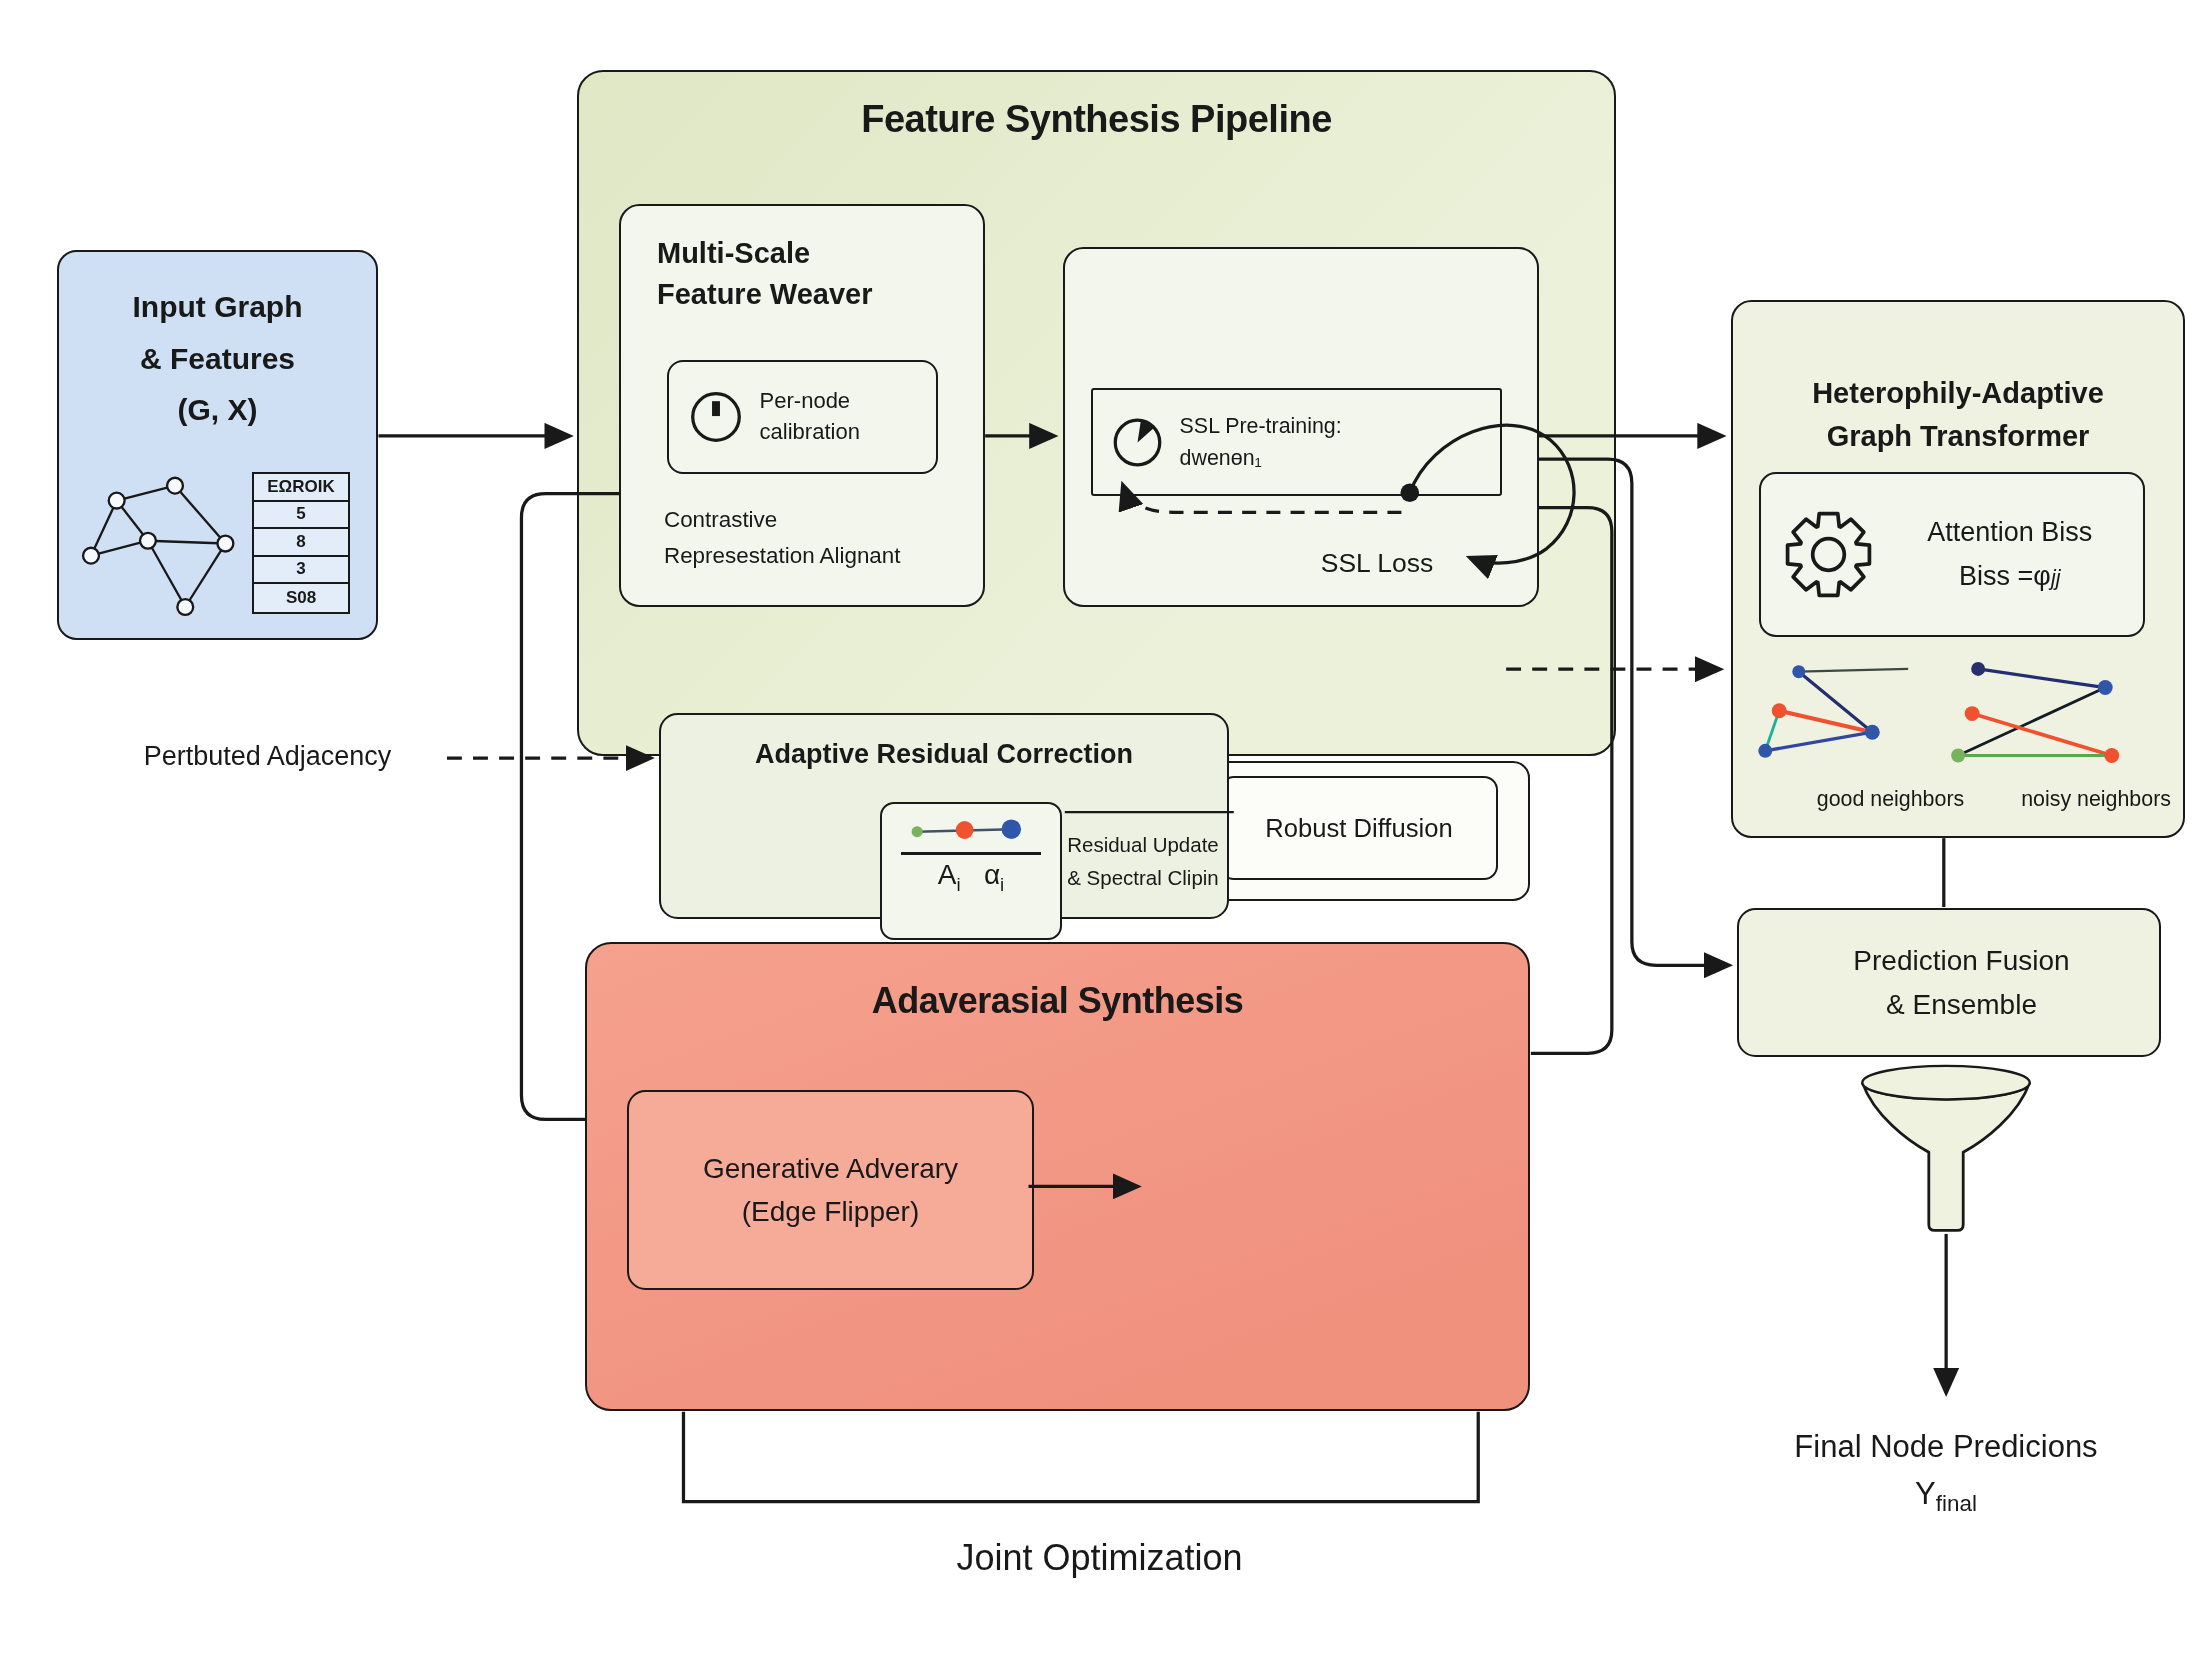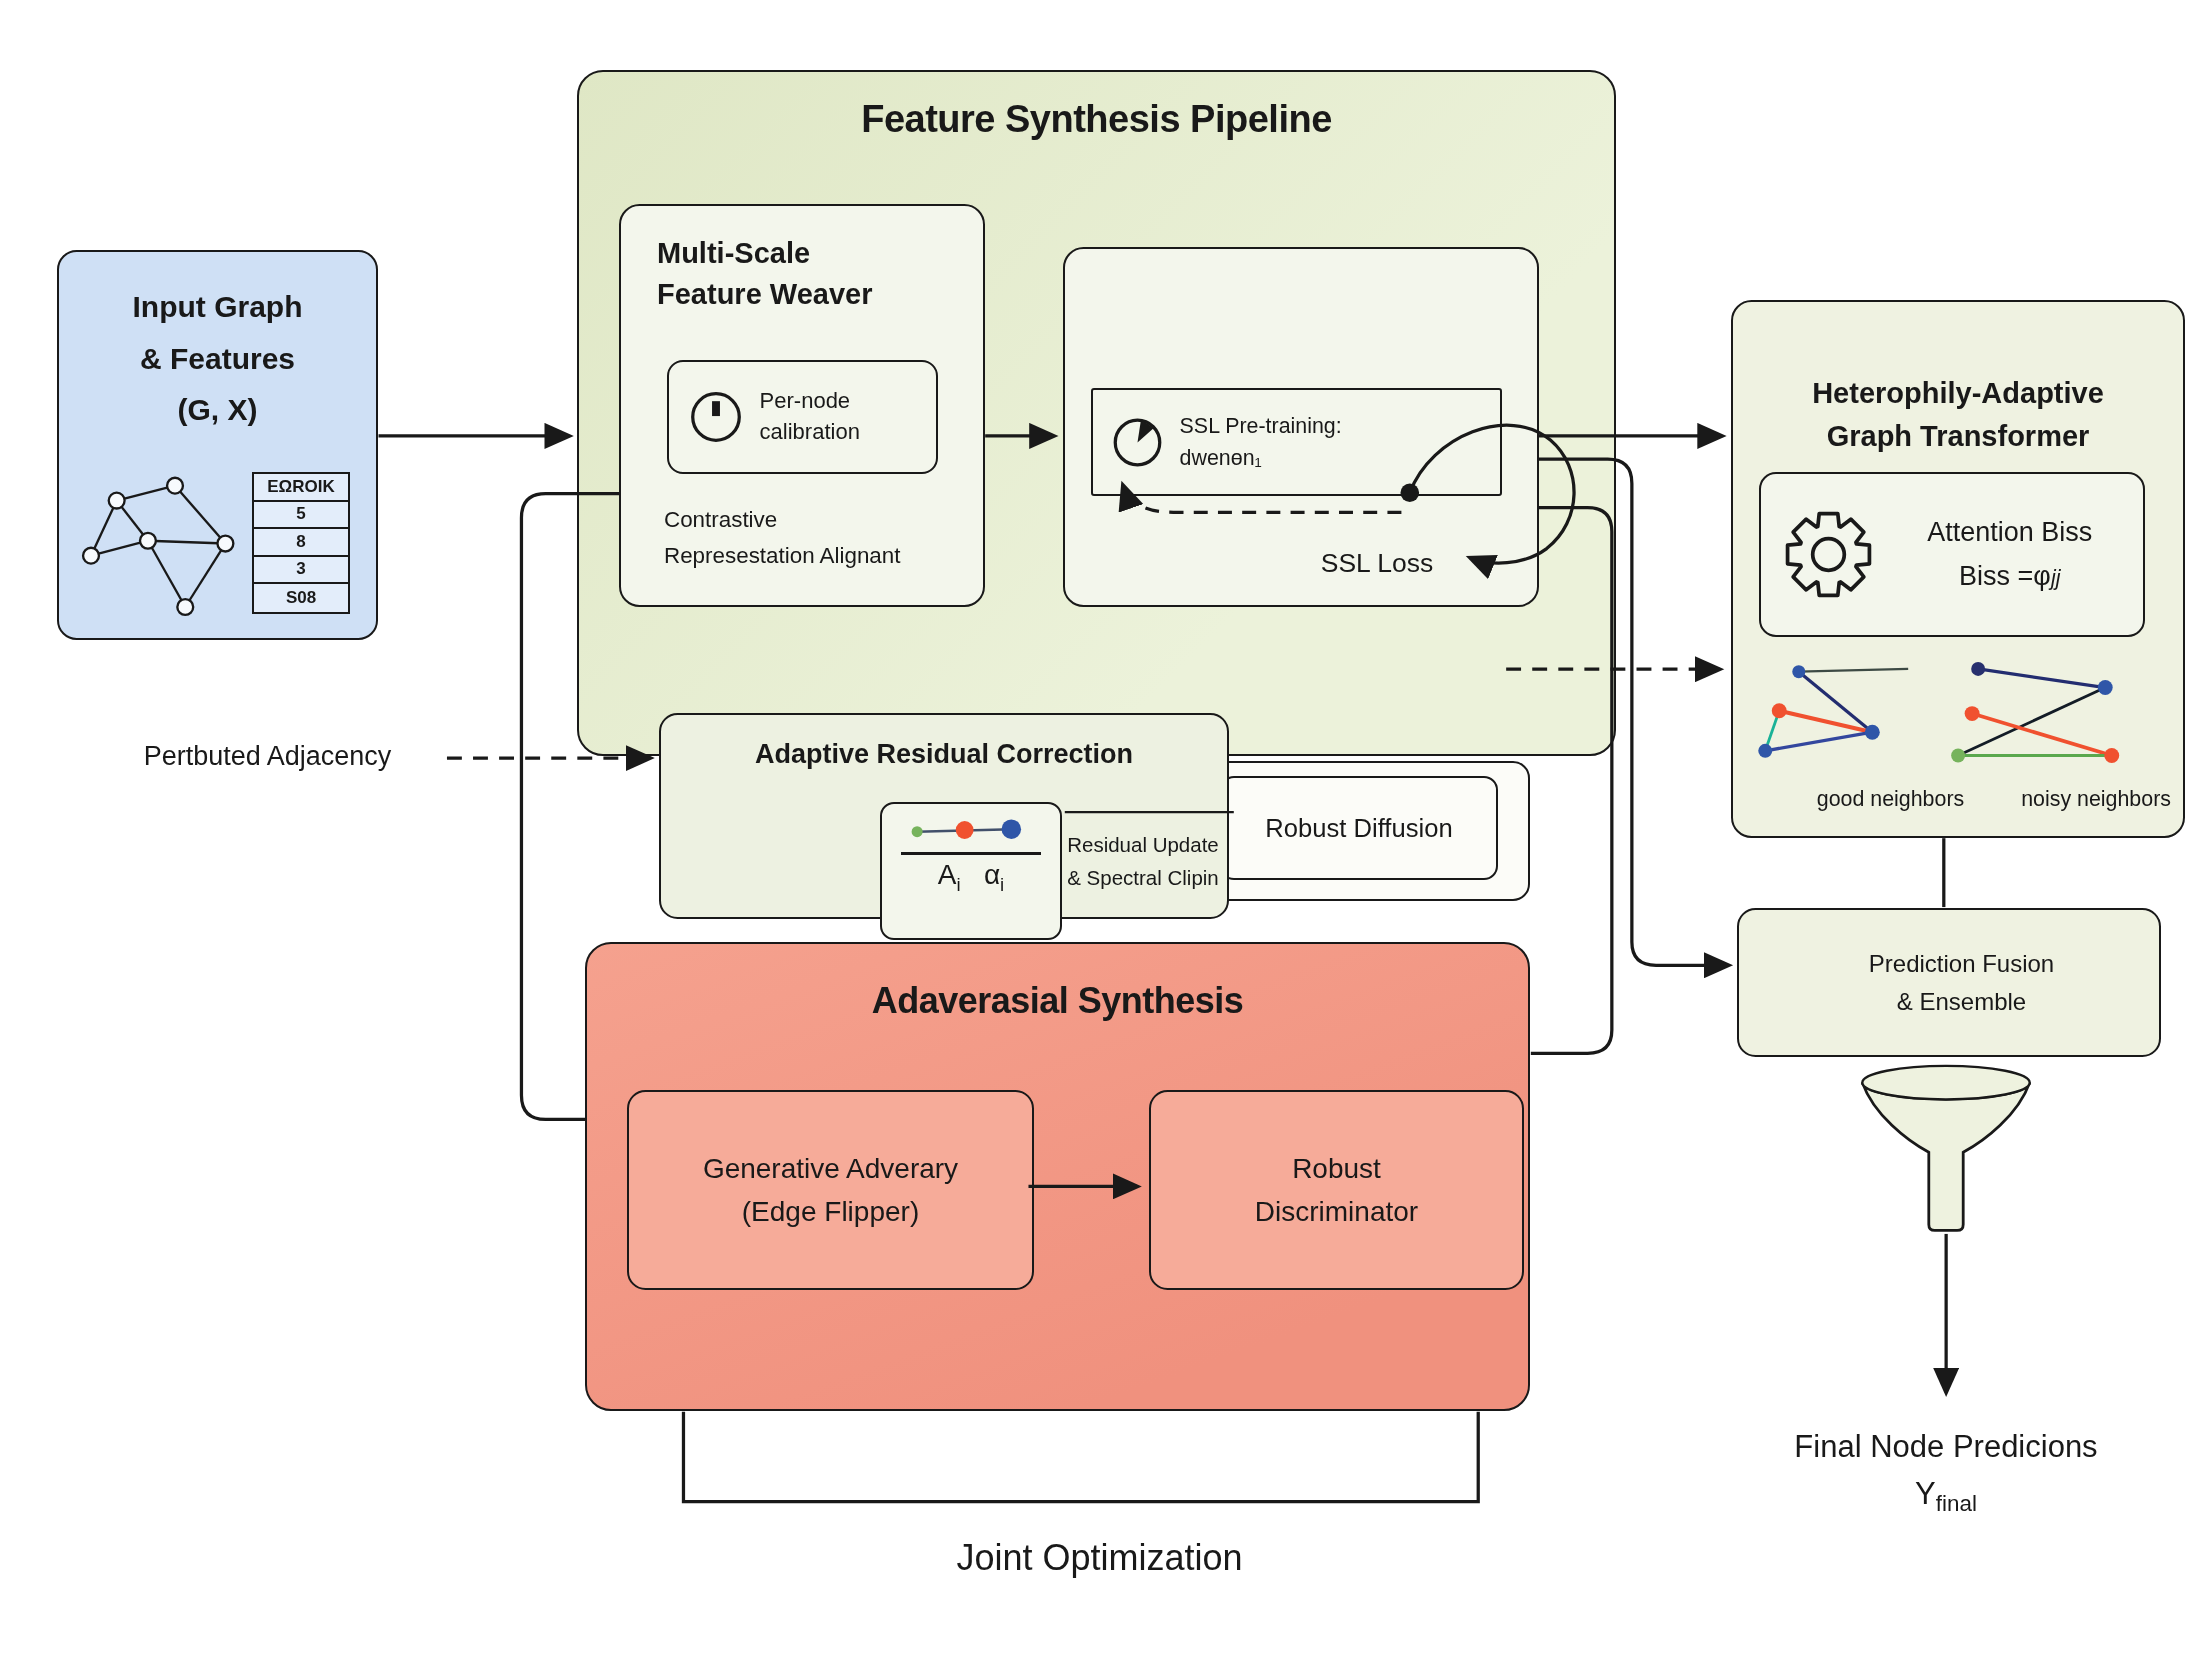--- a/index.html
+++ b/index.html
@@ -68,21 +68,21 @@
   #hetBox{left:1731px;top:300px;width:454px;height:538px;border-radius:20.5px;background:var(--het_fill);}
   #hetBox .title{position:absolute;left:0;top:26px;width:100%;font-size:29px;font-weight:700;line-height:1.48;text-align:center;margin-top:44px;}
   #attnBox{position:absolute;left:26px;top:170px;width:386px;height:165px;border:2.3px solid var(--ink);border-radius:17px;
       background:var(--inner_fill);box-sizing:border-box;display:flex;align-items:center;gap:16px;padding-left:20.5px;}
   #attnBox .txt{font-size:27px;font-weight:500;line-height:1.6;text-align:center;flex:1;padding-right:14px;}
   #attnBox .sub{font-style:italic;font-size:21.4px;}
   .graphLbl{position:absolute;top:485px;font-size:21.4px;font-weight:500;text-align:center;}
 
   
   #fusionBox{left:1737px;top:908px;width:424px;height:149px;border-radius:18.6px;background:var(--het_fill);
-      display:flex;flex-direction:column;align-items:center;justify-content:center;font-size:24px;font-weight:500;line-height:1.55;padding-left:25px;}
+      display:flex;flex-direction:column;align-items:center;justify-content:center;font-size:28px;font-weight:500;line-height:1.55;padding-left:25px;}
   #funnel{position:absolute;left:1860px;top:1064px;}
   #finalLbl{left:1732px;top:1424px;width:428px;text-align:center;font-size:31px;font-weight:500;line-height:1.5;}
   #finalLbl sub{font-size:22.4px;}
   #jointLbl{left:913px;top:1537px;width:373px;text-align:center;font-size:36px;font-weight:500;}
 </style>
 </head>
 <body>
 
 <div id="canvas">
 
@@ -188,24 +188,20 @@
       <div>&amp; Spectral Clipin</div>
     </div>
   </div>
 
   <div class="box z2" id="advBox">
     <div class="title">Adaverasial Synthesis</div>
     <div class="advInner" id="genBox">
       <div>Generative Adverary</div>
       <div>(Edge Flipper)</div>
     </div>
-    <div class="advInner" id="discBox">
-      <div>Robust</div>
-      <div>Discriminator</div>
-    </div>
   </div>
 
   <div class="box z2" id="hetBox">
     <div class="title">
       <div>Heterophily-Adaptive</div>
       <div>Graph Transformer</div>
     </div>
     <div id="attnBox">
       <svg width="93" height="93" viewBox="-100 -100 200 200">
         <polygon fill="none" stroke="var(--ink)" stroke-width="8" stroke-linejoin="round" points="60,-23 88,-20 88,20 60,23 59,26 76,48 48,76 26,59 23,60 20,88 -20,88 -23,60 -26,59 -48,76 -76,48 -59,26 -60,23 -88,20 -88,-20 -60,-23 -59,-26 -76,-48 -48,-76 -26,-59 -23,-60 -20,-88 20,-88 23,-60 26,-59 48,-76 76,-48 59,-26"></polygon>

